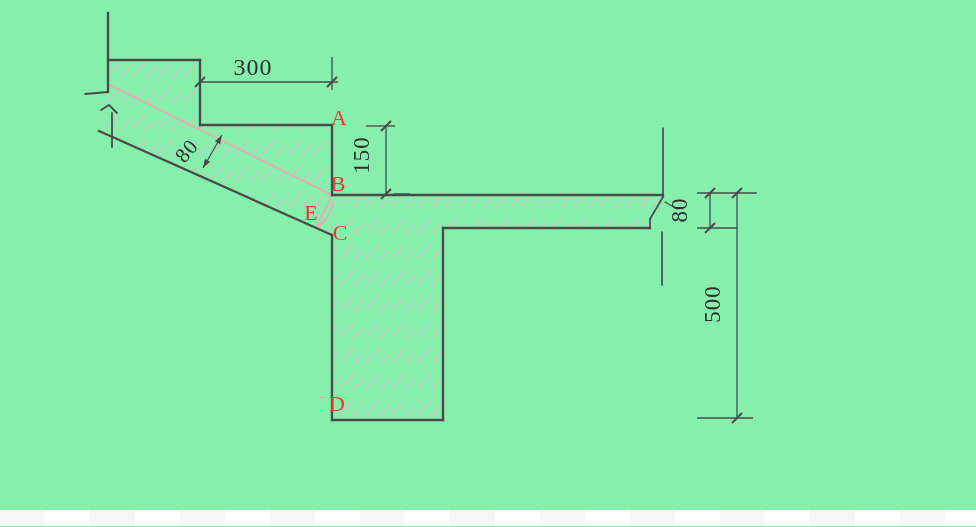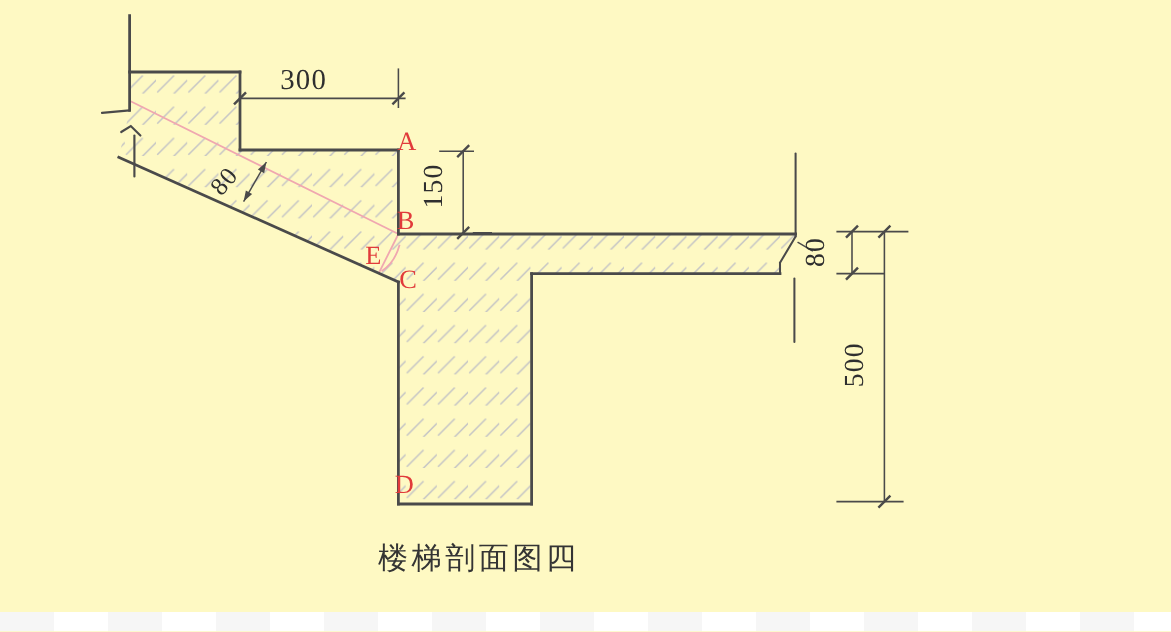--- a/index.html
+++ b/index.html
@@ -1,19 +1,19 @@
 <!DOCTYPE html>
 <html><head>
 <meta charset="utf-8">
 <style>
   html,body{margin:0;padding:0;background:#fff;}
   .stage{
     position:relative;
     width:976px;height:527px;
-    background:#fef9c3;
+    background:#86efac;
     overflow:hidden;
     font-family:"Liberation Serif", serif;
   }
   svg.draw{position:absolute;left:0;top:0;}
   .lbl{
     position:absolute;
     transform:translate(-50%,-50%);
     white-space:nowrap;
     color:#2f2f2f;
     font-family:"Liberation Serif", serif;
@@ -130,16 +130,15 @@
   <span class="lbl dim-slope" style="left:187px;top:151px;">80</span>
   <span class="lbl dim-v" style="left:679px;top:210px;">80</span>
   <span class="lbl dim-v" style="left:712px;top:304px;">500</span>
 
   <span class="lbl pt" style="left:339px;top:118px;">A</span>
   <span class="lbl pt" style="left:338px;top:184px;">B</span>
   <span class="lbl pt" style="left:340px;top:233px;">C</span>
   <span class="lbl pt" style="left:337px;top:404px;">D</span>
   <span class="lbl pt" style="left:311px;top:213px;">E</span>
 
-  <span class="lbl caption" style="left:399px;top:466px;">楼梯剖面图四</span>
 
   <div class="page-edge"></div>
 </div>
 
 </body></html>

